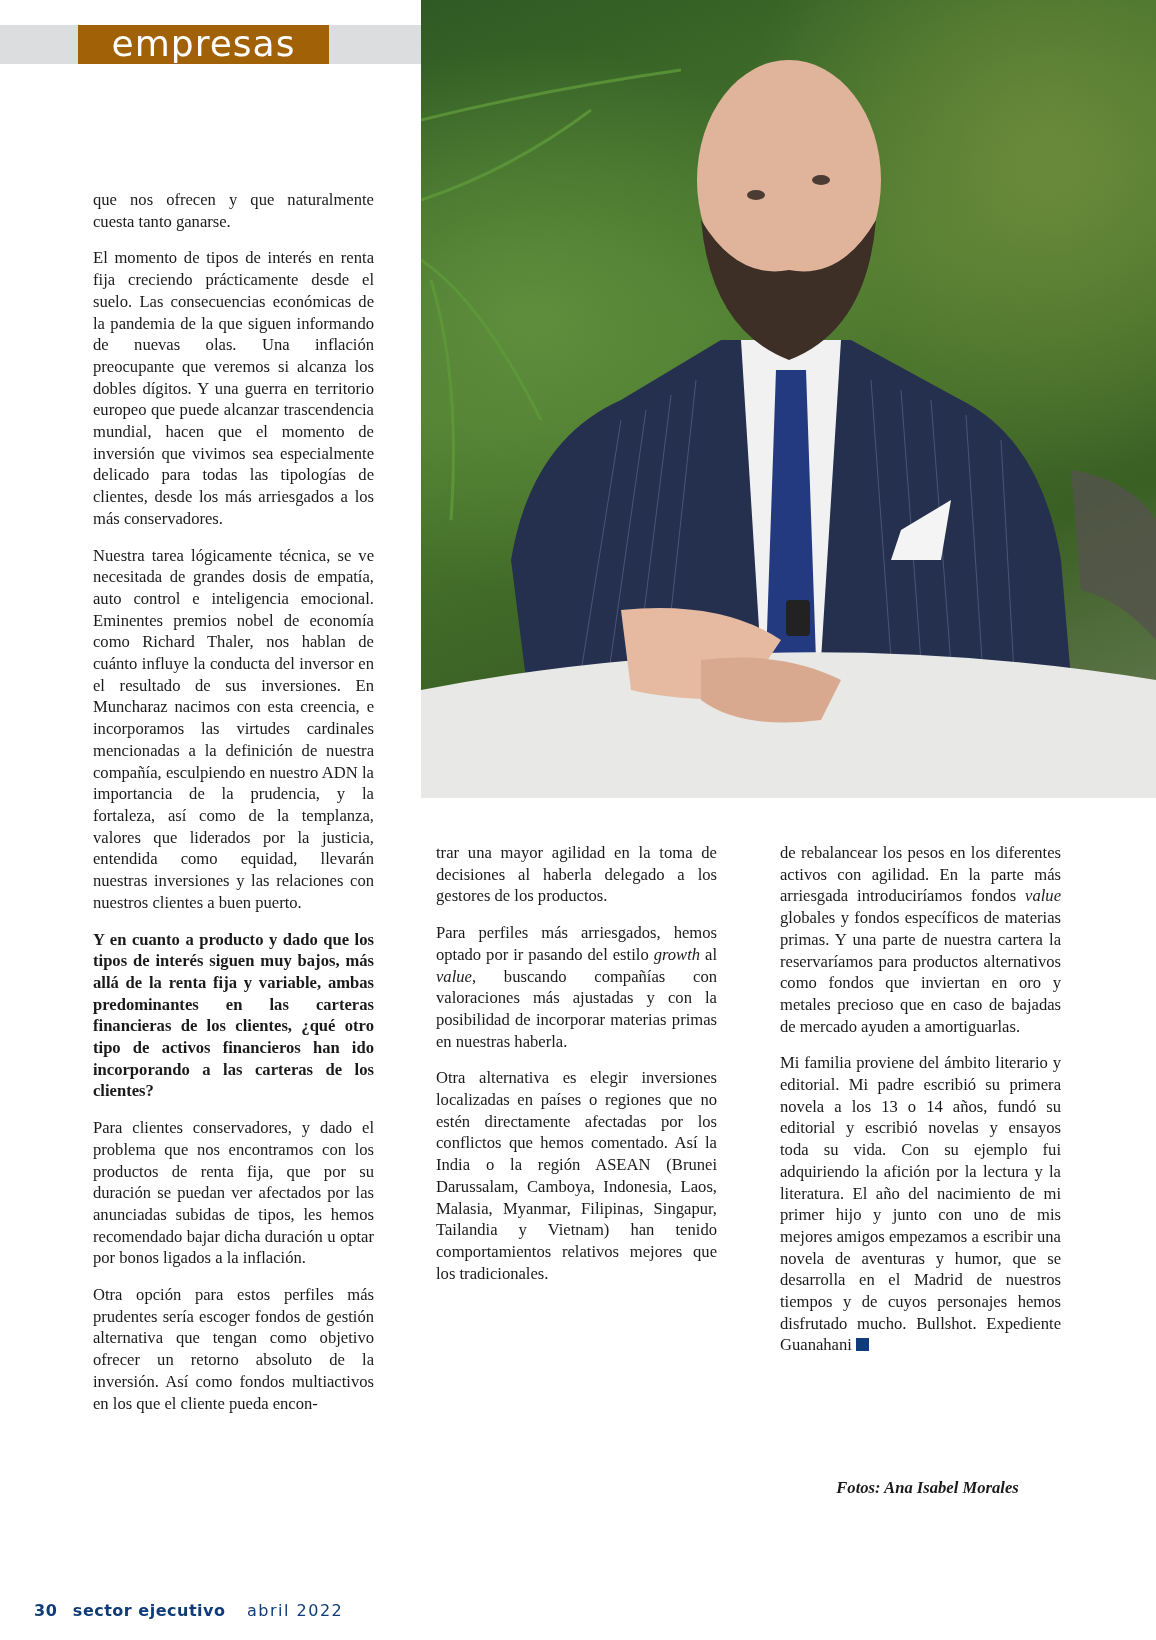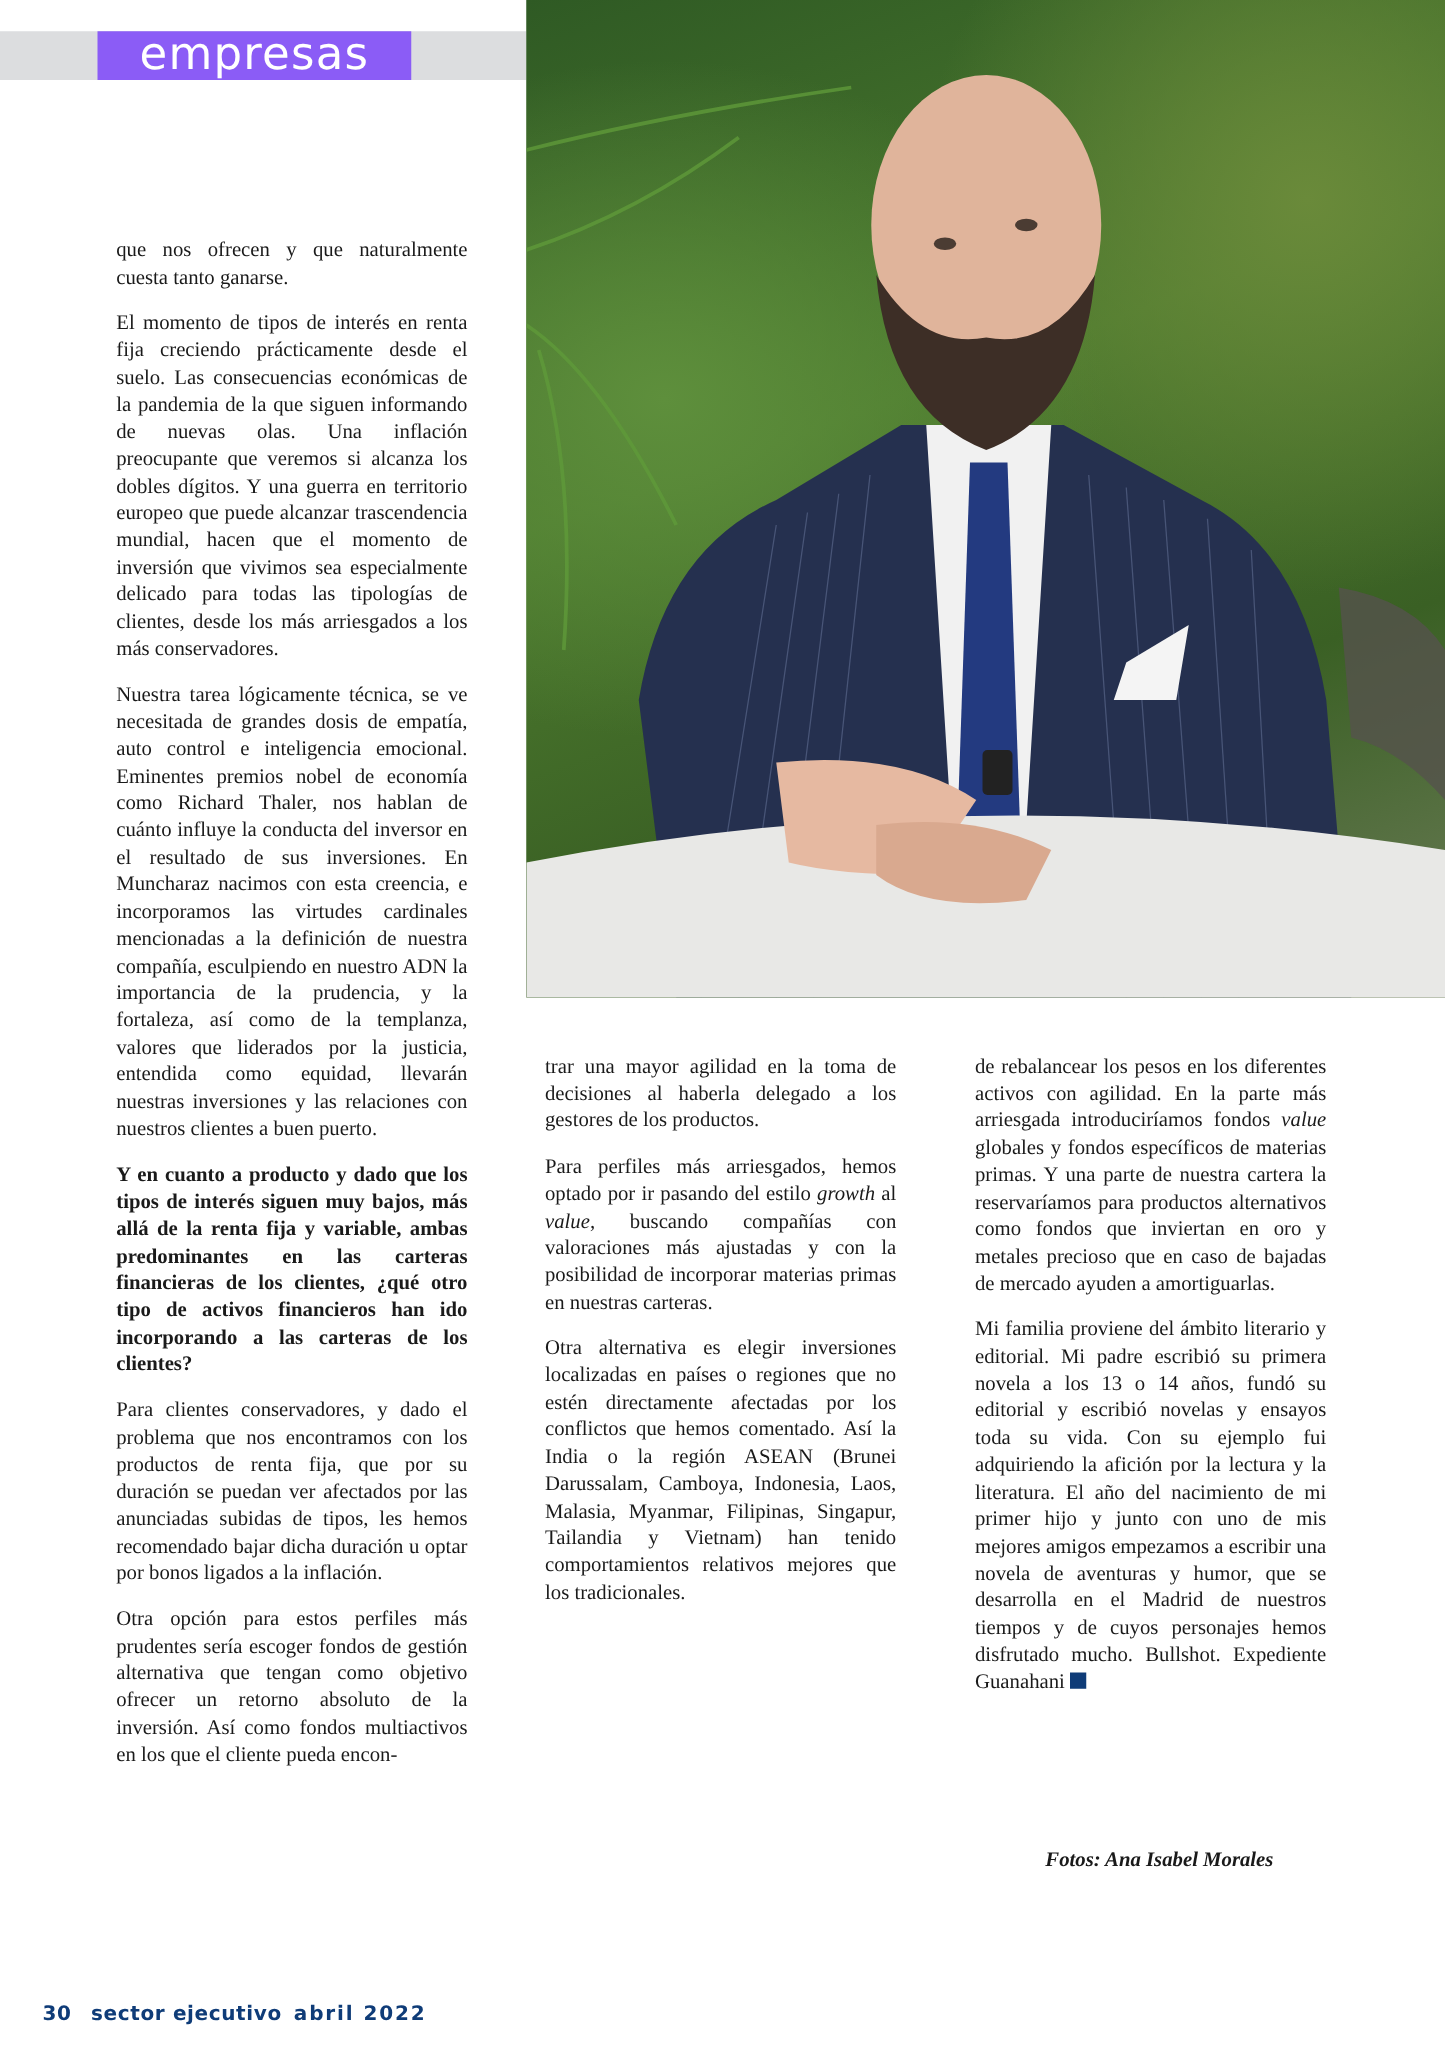--- a/index.html
+++ b/index.html
@@ -1,19 +1,19 @@
 <!DOCTYPE html>
 <html><head>
 <meta charset="utf-8">
 <style>
   html, body { margin: 0; padding: 0; background: #ffffff; }
   body { width: 1156px; height: 1640px; position: relative; overflow: hidden; font-family: "Liberation Serif", "DejaVu Serif", serif; color: #1a1a1a; }
 
   .header-band { position: absolute; left: 0; top: 25px; width: 421px; height: 39px; background: #dcdddf; }
-  .section-tag { position: absolute; left: 78px; top: 25px; width: 251px; height: 39px; background: #8b5cf6; color: #ffffff;
+  .section-tag { position: absolute; left: 78px; top: 25px; width: 251px; height: 39px; background: #a16207; color: #ffffff;
     font-family: "DejaVu Sans", "Liberation Sans", sans-serif; font-size: 36px; line-height: 37px; letter-spacing: 1px; text-align: center; font-weight: normal; }
 
   .photo { position: absolute; left: 421px; top: 0; width: 735px; height: 798px; overflow: hidden;
     background: radial-gradient(ellipse at 85% 20%, #6a8a3a 0%, transparent 35%),
                 radial-gradient(ellipse at 15% 40%, #5e8f3c 0%, transparent 40%),
                 linear-gradient(160deg, #2f5a24 0%, #4c7a2e 40%, #3a6024 70%, #6e7d5a 100%); }
   .photo svg { position: absolute; left: 0; top: 0; }
 
   .col { position: absolute; width: 311px; font-size: 16.6px; line-height: 21.7px; text-align: justify; hyphens: manual; }
   .col p { margin: 15px; }
@@ -21,21 +21,21 @@
   .col-left { left: 78px; top: 174px; }
   .col-mid { left: 421px; top: 827px; }
   .col-right { left: 765px; top: 827px; }
   .end-square { display: inline-block; width: 13px; height: 13px; background: #0f3c78; vertical-align: -1px; margin-left: 4px; }
 
   .photo-credit { position: absolute; left: 780px; top: 1478px; width: 295px; text-align: center; font-style: italic; font-weight: bold; font-size: 16.6px; }
 
   .footer { position: absolute; left: 34px; top: 1601px; font-family: "DejaVu Sans", "Liberation Sans", sans-serif; color: #0f3c78; font-size: 16px; letter-spacing: 0.5px; white-space: nowrap; }
   .footer .page-num { font-weight: bold; margin-right: 10px; }
   .footer .mag { font-weight: bold; }
-  .footer .date { font-weight: bold; margin-left: 4px; letter-spacing: 1.5px; }
+  .footer .date { font-weight: normal; margin-left: 16px; letter-spacing: 1.5px; }
 </style>
 </head>
 <body>
 
 <div class="header-band"></div>
 <div class="section-tag">empresas</div>
 
 <div class="photo">
   <svg width="735" height="798" viewBox="0 0 735 798">
 
@@ -88,21 +88,21 @@
   <p>que nos ofrecen y que naturalmente cuesta tanto ganarse.</p>
   <p>El momento de tipos de interés en renta fija creciendo prácticamente desde el suelo. Las consecuencias económicas de la pandemia de la que siguen informando de nuevas olas. Una inflación preocupante que veremos si alcanza los dobles dígitos. Y una guerra en territorio europeo que puede alcanzar trascendencia mundial, hacen que el momento de inversión que vivimos sea especialmente delicado para todas las tipologías de clientes, desde los más arriesgados a los más conservadores.</p>
   <p>Nuestra tarea lógicamente técnica, se ve necesitada de grandes dosis de empatía, auto control e inteligencia emocional. Eminentes premios nobel de economía como Richard Thaler, nos hablan de cuánto influye la conducta del inversor en el resultado de sus inversiones. En Muncharaz nacimos con esta creencia, e incorporamos las virtudes cardinales mencionadas a la definición de nuestra compañía, esculpiendo en nuestro ADN la importancia de la prudencia, y la fortaleza, así como de la templanza, valores que liderados por la justicia, entendida como equidad, llevarán nuestras inversiones y las relaciones con nuestros clientes a buen puerto.</p>
   <p class="q">Y en cuanto a producto y dado que los tipos de interés siguen muy bajos, más allá de la renta fija y variable, ambas predominantes en las carteras financieras de los clientes, ¿qué otro tipo de activos financieros han ido incorporando a las carteras de los clientes?</p>
   <p>Para clientes conservadores, y dado el problema que nos encontramos con los productos de renta fija, que por su duración se puedan ver afectados por las anunciadas subidas de tipos, les hemos recomendado bajar dicha duración u optar por bonos ligados a la inflación.</p>
   <p>Otra opción para estos perfiles más prudentes sería escoger fondos de gestión alternativa que tengan como objetivo ofrecer un retorno absoluto de la inversión. Así como fondos multiactivos en los que el cliente pueda encon-</p>
 </div>
 
 <div class="col col-mid">
   <p>trar una mayor agilidad en la toma de decisiones al haberla delegado a los gestores de los productos.</p>
-  <p><span>Para perfiles más arriesgados, hemos optado por ir pasando del estilo </span><i>growth</i><span> al </span><i>value</i><span>, buscando compañías con valoraciones más ajustadas y con la posibilidad de incorporar materias primas en nuestras carteras.</span></p>
+  <p><span>Para perfiles más arriesgados, hemos optado por ir pasando del estilo </span><i>growth</i><span> al </span><i>value</i><span>, buscando compañías con valoraciones más ajustadas y con la posibilidad de incorporar materias primas en nuestras haberla.</span></p>
   <p>Otra alternativa es elegir inversiones localizadas en países o regiones que no estén directamente afectadas por los conflictos que hemos comentado. Así la India o la región ASEAN (Brunei Darussalam, Camboya, Indonesia, Laos, Malasia, Myanmar, Filipinas, Singapur, Tailandia y Vietnam) han tenido comportamientos relativos mejores que los tradicionales.</p>
 </div>
 
 <div class="col col-right">
   <p><span>de rebalancear los pesos en los diferentes activos con agilidad. En la parte más arriesgada introduciríamos fondos </span><i>value</i><span> globales y fondos específicos de materias primas. Y una parte de nuestra cartera la reservaríamos para productos alternativos como fondos que inviertan en oro y metales precioso que en caso de bajadas de mercado ayuden a amortiguarlas.</span></p>
   <p><span>Mi familia proviene del ámbito literario y editorial. Mi padre escribió su primera novela a los 13 o 14 años, fundó su editorial y escribió novelas y ensayos toda su vida. Con su ejemplo fui adquiriendo la afición por la lectura y la literatura. El año del nacimiento de mi primer hijo y junto con uno de mis mejores amigos empezamos a escribir una novela de aventuras y humor, que se desarrolla en el Madrid de nuestros tiempos y de cuyos personajes hemos disfrutado mucho. Bullshot. Expediente Guanahani</span><span class="end-square"></span></p>
 </div>
 
 <div class="photo-credit">Fotos: Ana Isabel Morales</div>
 

